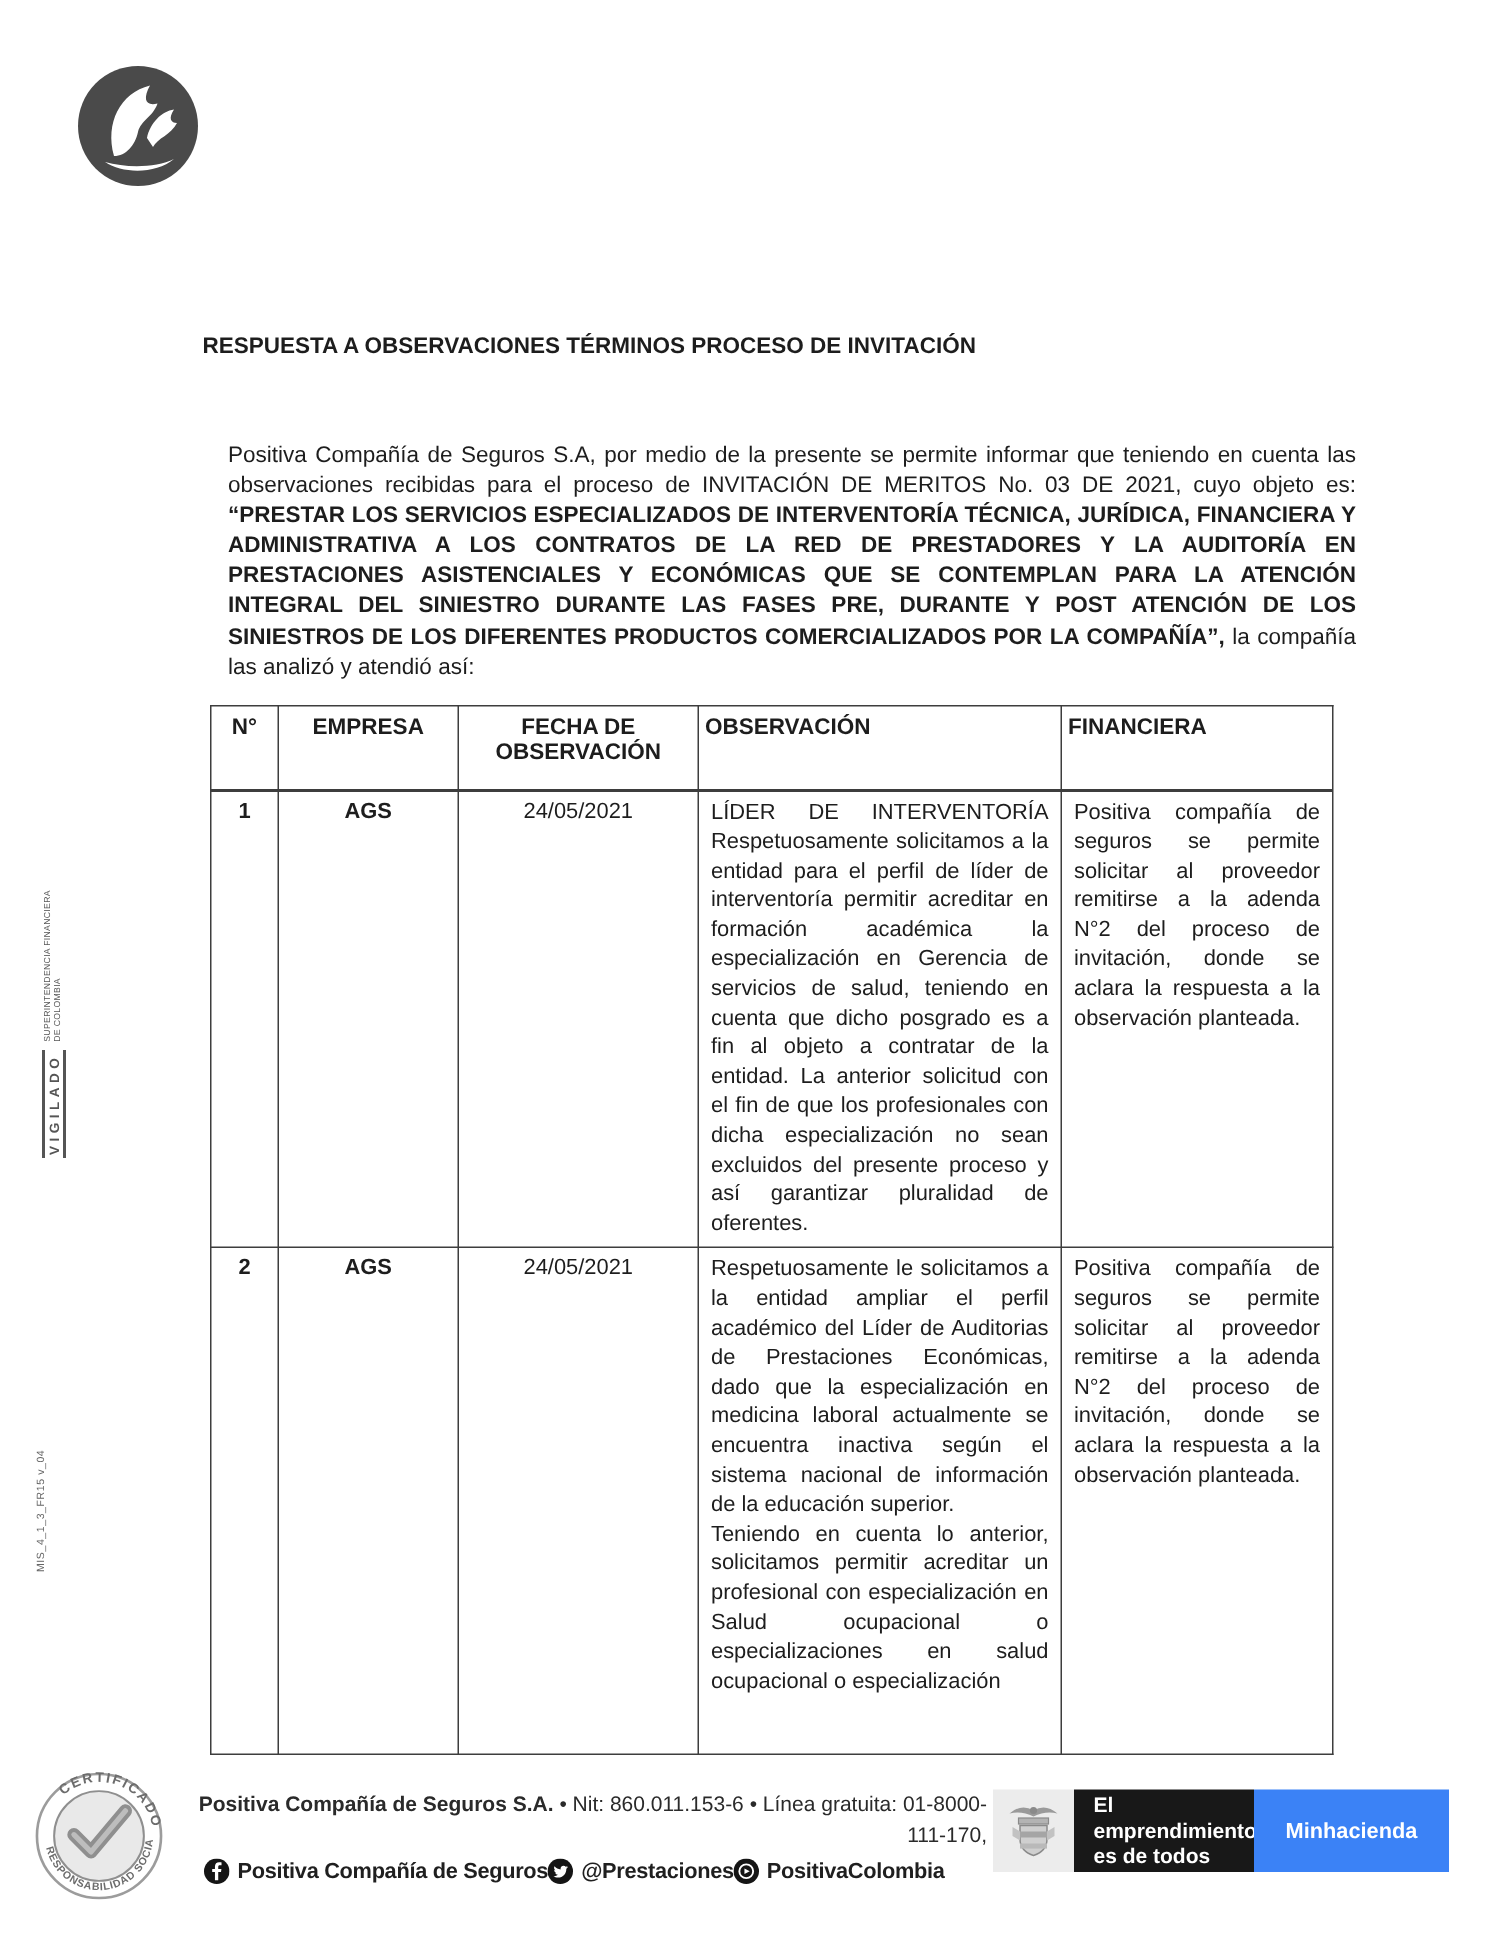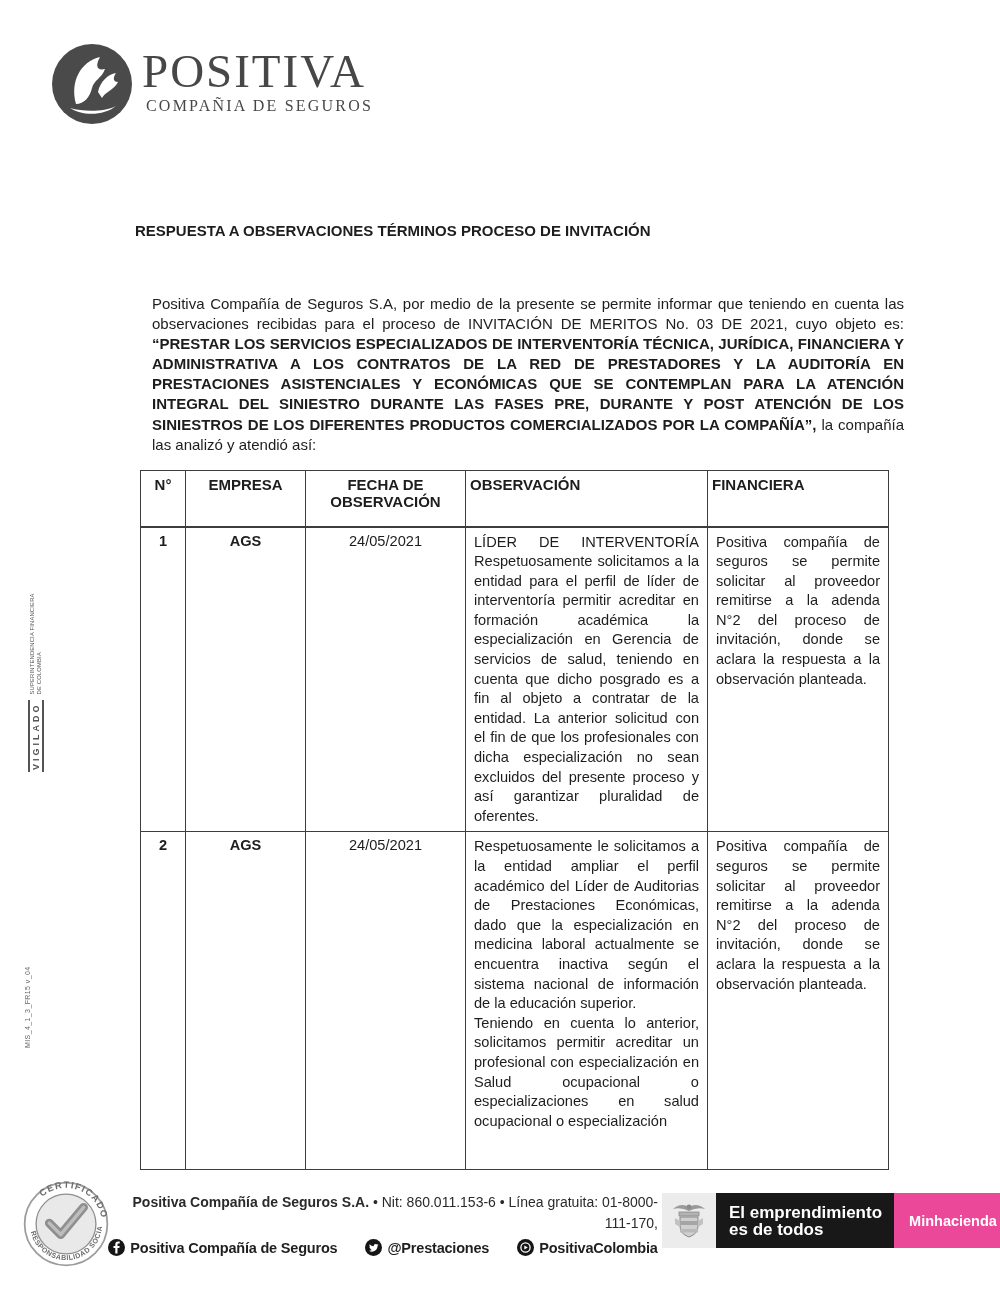--- a/index.html
+++ b/index.html
@@ -57,48 +57,44 @@
   .form-code {
     position:absolute; left:24px; top:1048px; width:100px; height:12px;
     transform:rotate(-90deg); transform-origin:0 0;
     font-size:7px; color:#666; letter-spacing:0.4px; white-space:nowrap;
   }
   
   .seal { position:absolute; left:22px; top:1180px; width:88px; height:88px; }
   .footer-text { position:absolute; left:108px; top:1192px; width:550px; text-align:right; }
   .footer-line1, .footer-line2 { font-size:14px; line-height:21px; color:#2a2a2a; }
   .footer-line1 b { font-weight:bold; }
-  .footer-social { margin-top:5px; display:flex; justify-content:center; gap:28px; align-items:center; }
+  .footer-social { margin-top:5px; display:flex; justify-content:center; align-items:center; }
   .social-item { display:flex; align-items:center; gap:5px; font-size:14.5px; font-weight:bold;
     color:#1f1f1f; letter-spacing:-0.2px; }
   .social-item svg { width:17px; height:17px; }
   .gov-banner { position:absolute; left:662px; top:1193px; height:55px; display:flex; }
   .gov-crest { width:54px; height:55px; background:#ececec; display:flex; align-items:center; justify-content:center; }
-  .gov-slogan { width:178px; height:55px; background:#181818; color:#fff; display:flex;
+  .gov-slogan { width:120px; height:55px; background:#181818; color:#fff; display:flex;
     flex-direction:column; justify-content:center; padding-left:13px;
-    font-size:17px; font-weight:bold; line-height:17px; white-space:pre-line; }
-  .gov-ministry { width:118px; height:55px; background:#ec4899; color:#fff; display:flex;
+    font-size:14px; font-weight:bold; line-height:17px; white-space:pre-line; }
+  .gov-ministry { width:130px; height:55px; background:#3b82f6; color:#fff; display:flex;
     align-items:center; justify-content:center; font-size:14.5px; font-weight:bold; }
 </style>
 </head>
 <body>
 
 <div class="page">
 
   <div class="logo">
     <svg class="logo-icon" viewBox="0 0 84 84">
       <circle cx="42" cy="42" r="40" fill="#4a4a4a"></circle>
       <path d="M26,62 C20,40 30,20 50,15 C45,24 47,29 55,27 C52,36 44,38 42,46 C40,55 34,62 26,62 Z" fill="#ffffff"></path>
       <path d="M48,50 C50,40 58,32 66,31 C62,37 64,40 68,40 C64,48 55,50 52,56 Z" fill="#ffffff"></path>
       <path d="M20,66 C32,74 54,74 66,64 C54,70 34,70 20,66 Z" fill="#ffffff"></path>
     </svg>
-    <div class="logo-text">
-      <div class="logo-title">POSITIVA</div>
-      <div class="logo-sub">COMPAÑIA DE SEGUROS</div>
-    </div>
   </div>
 
   <div class="doc-title">
     <div>RESPUESTA A OBSERVACIONES TÉRMINOS PROCESO DE INVITACIÓN</div>
   </div>
 
   <p class="intro"><span>Positiva Compañía de Seguros S.A, por medio de la presente se permite informar que teniendo en cuenta las observaciones recibidas para el proceso de INVITACIÓN DE MERITOS No. 03 DE 2021, cuyo objeto es: </span><b>“PRESTAR LOS SERVICIOS ESPECIALIZADOS DE INTERVENTORÍA TÉCNICA, JURÍDICA, FINANCIERA Y ADMINISTRATIVA A LOS CONTRATOS DE LA RED DE PRESTADORES Y LA AUDITORÍA EN PRESTACIONES ASISTENCIALES Y ECONÓMICAS QUE SE CONTEMPLAN PARA LA ATENCIÓN INTEGRAL DEL SINIESTRO DURANTE LAS FASES PRE, DURANTE Y POST ATENCIÓN DE LOS SINIESTROS DE LOS DIFERENTES PRODUCTOS COMERCIALIZADOS POR LA COMPAÑÍA”,</b><span> la compañía las analizó y atendió así:</span></p>
 
   <table class="obs-table">
     <colgroup>

